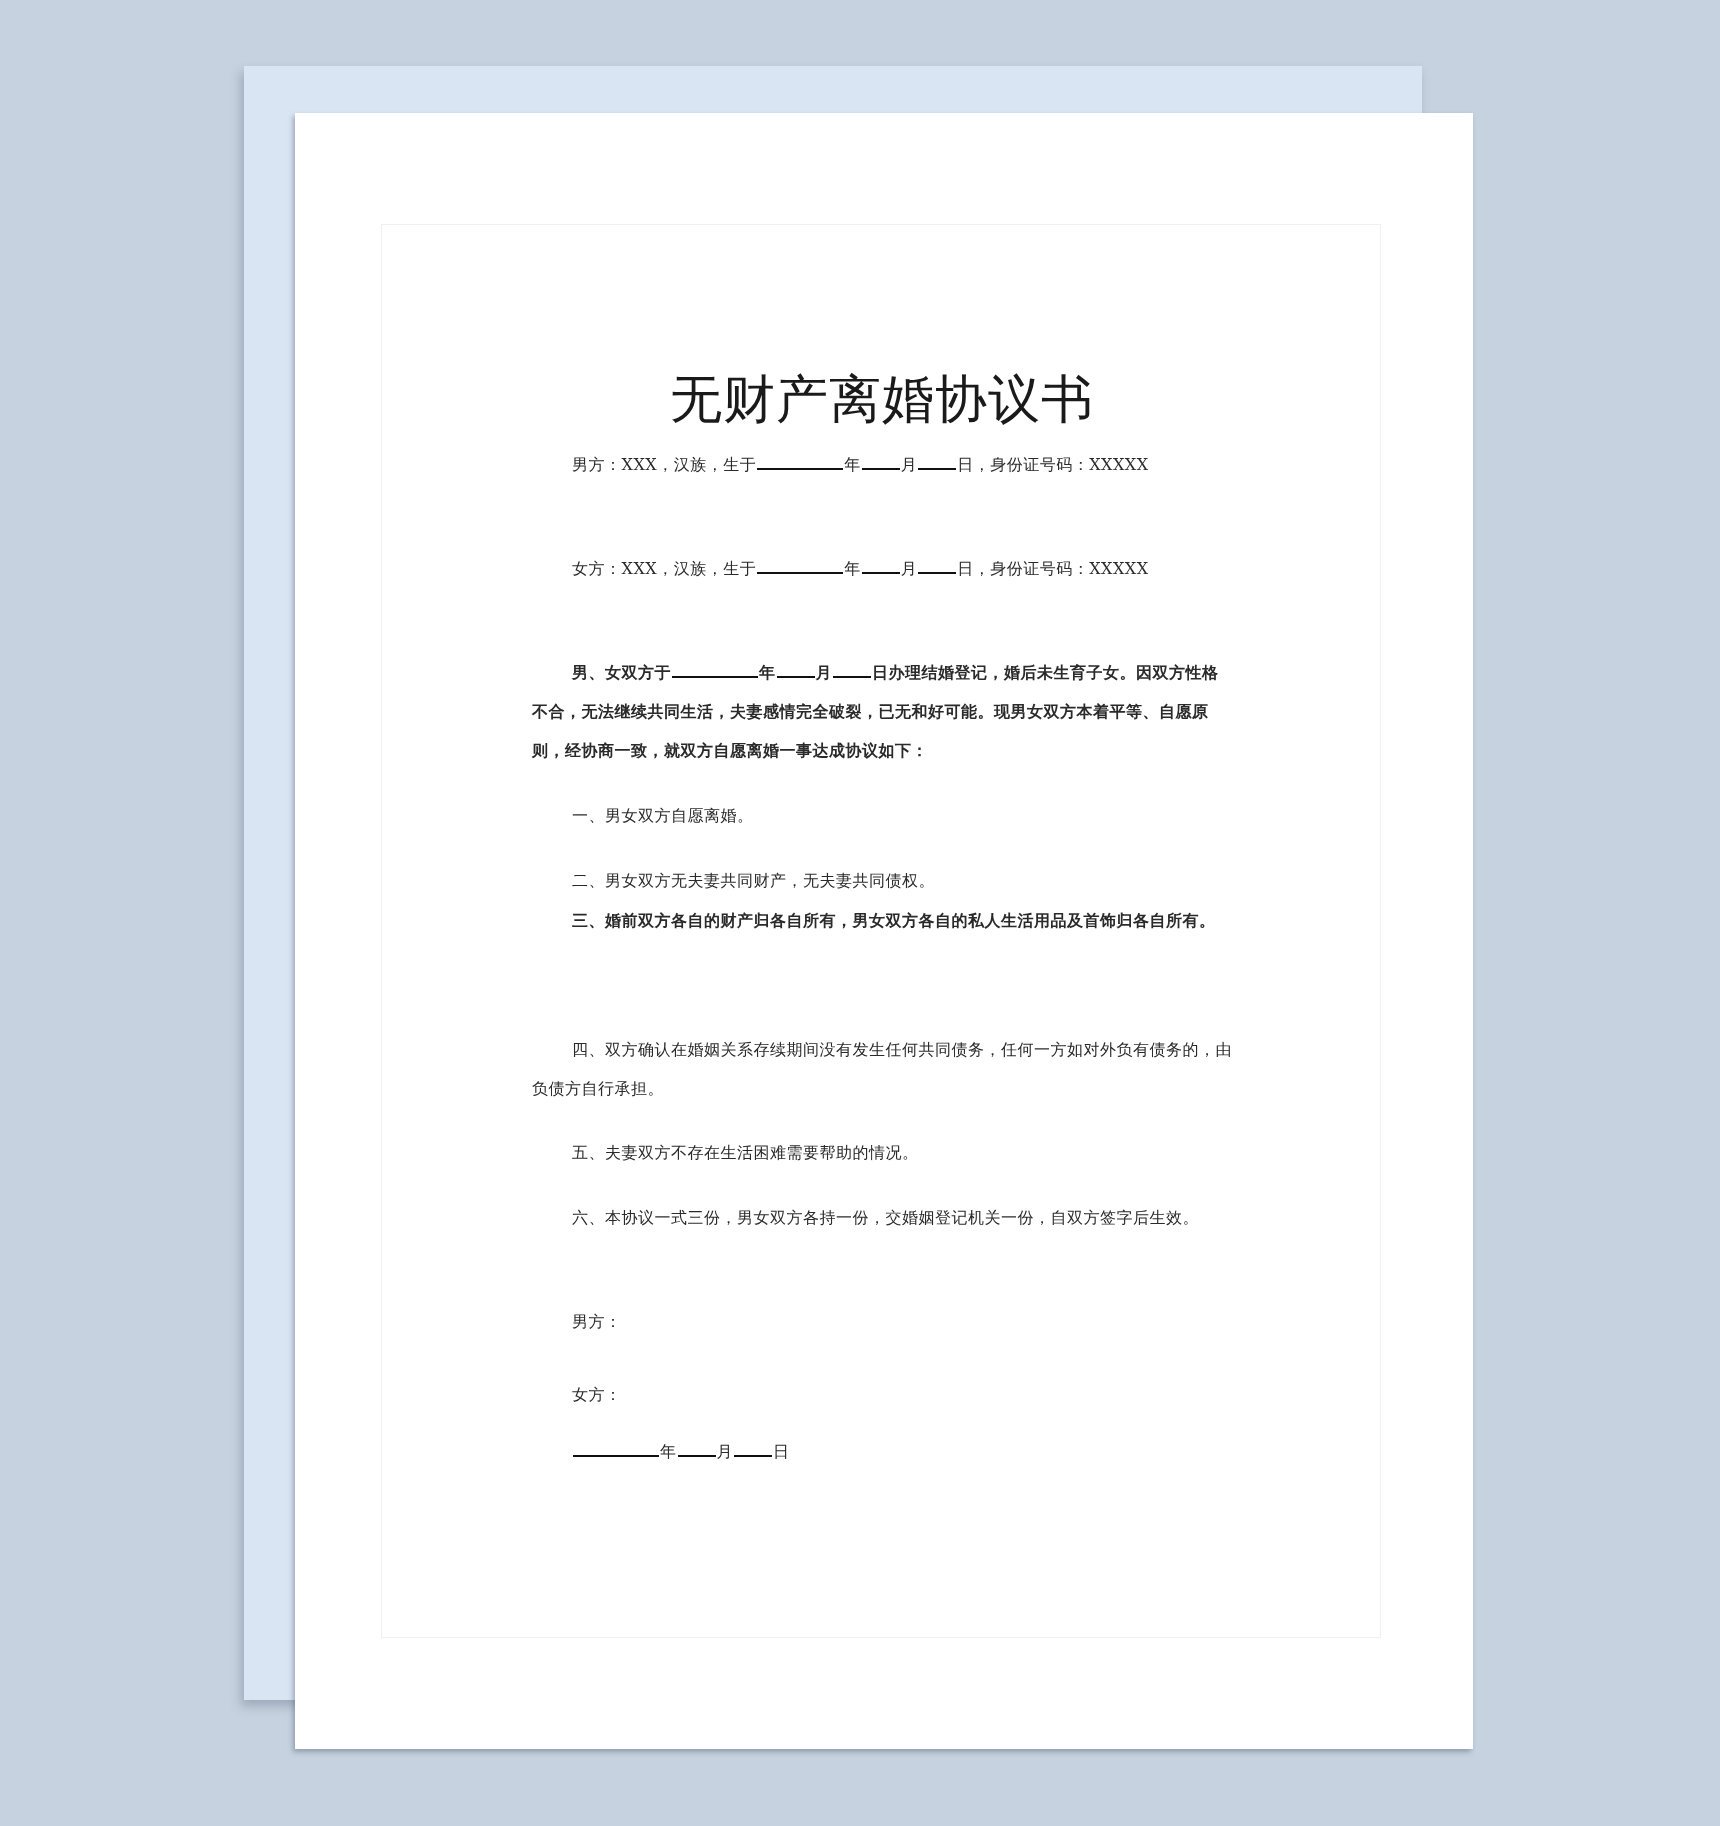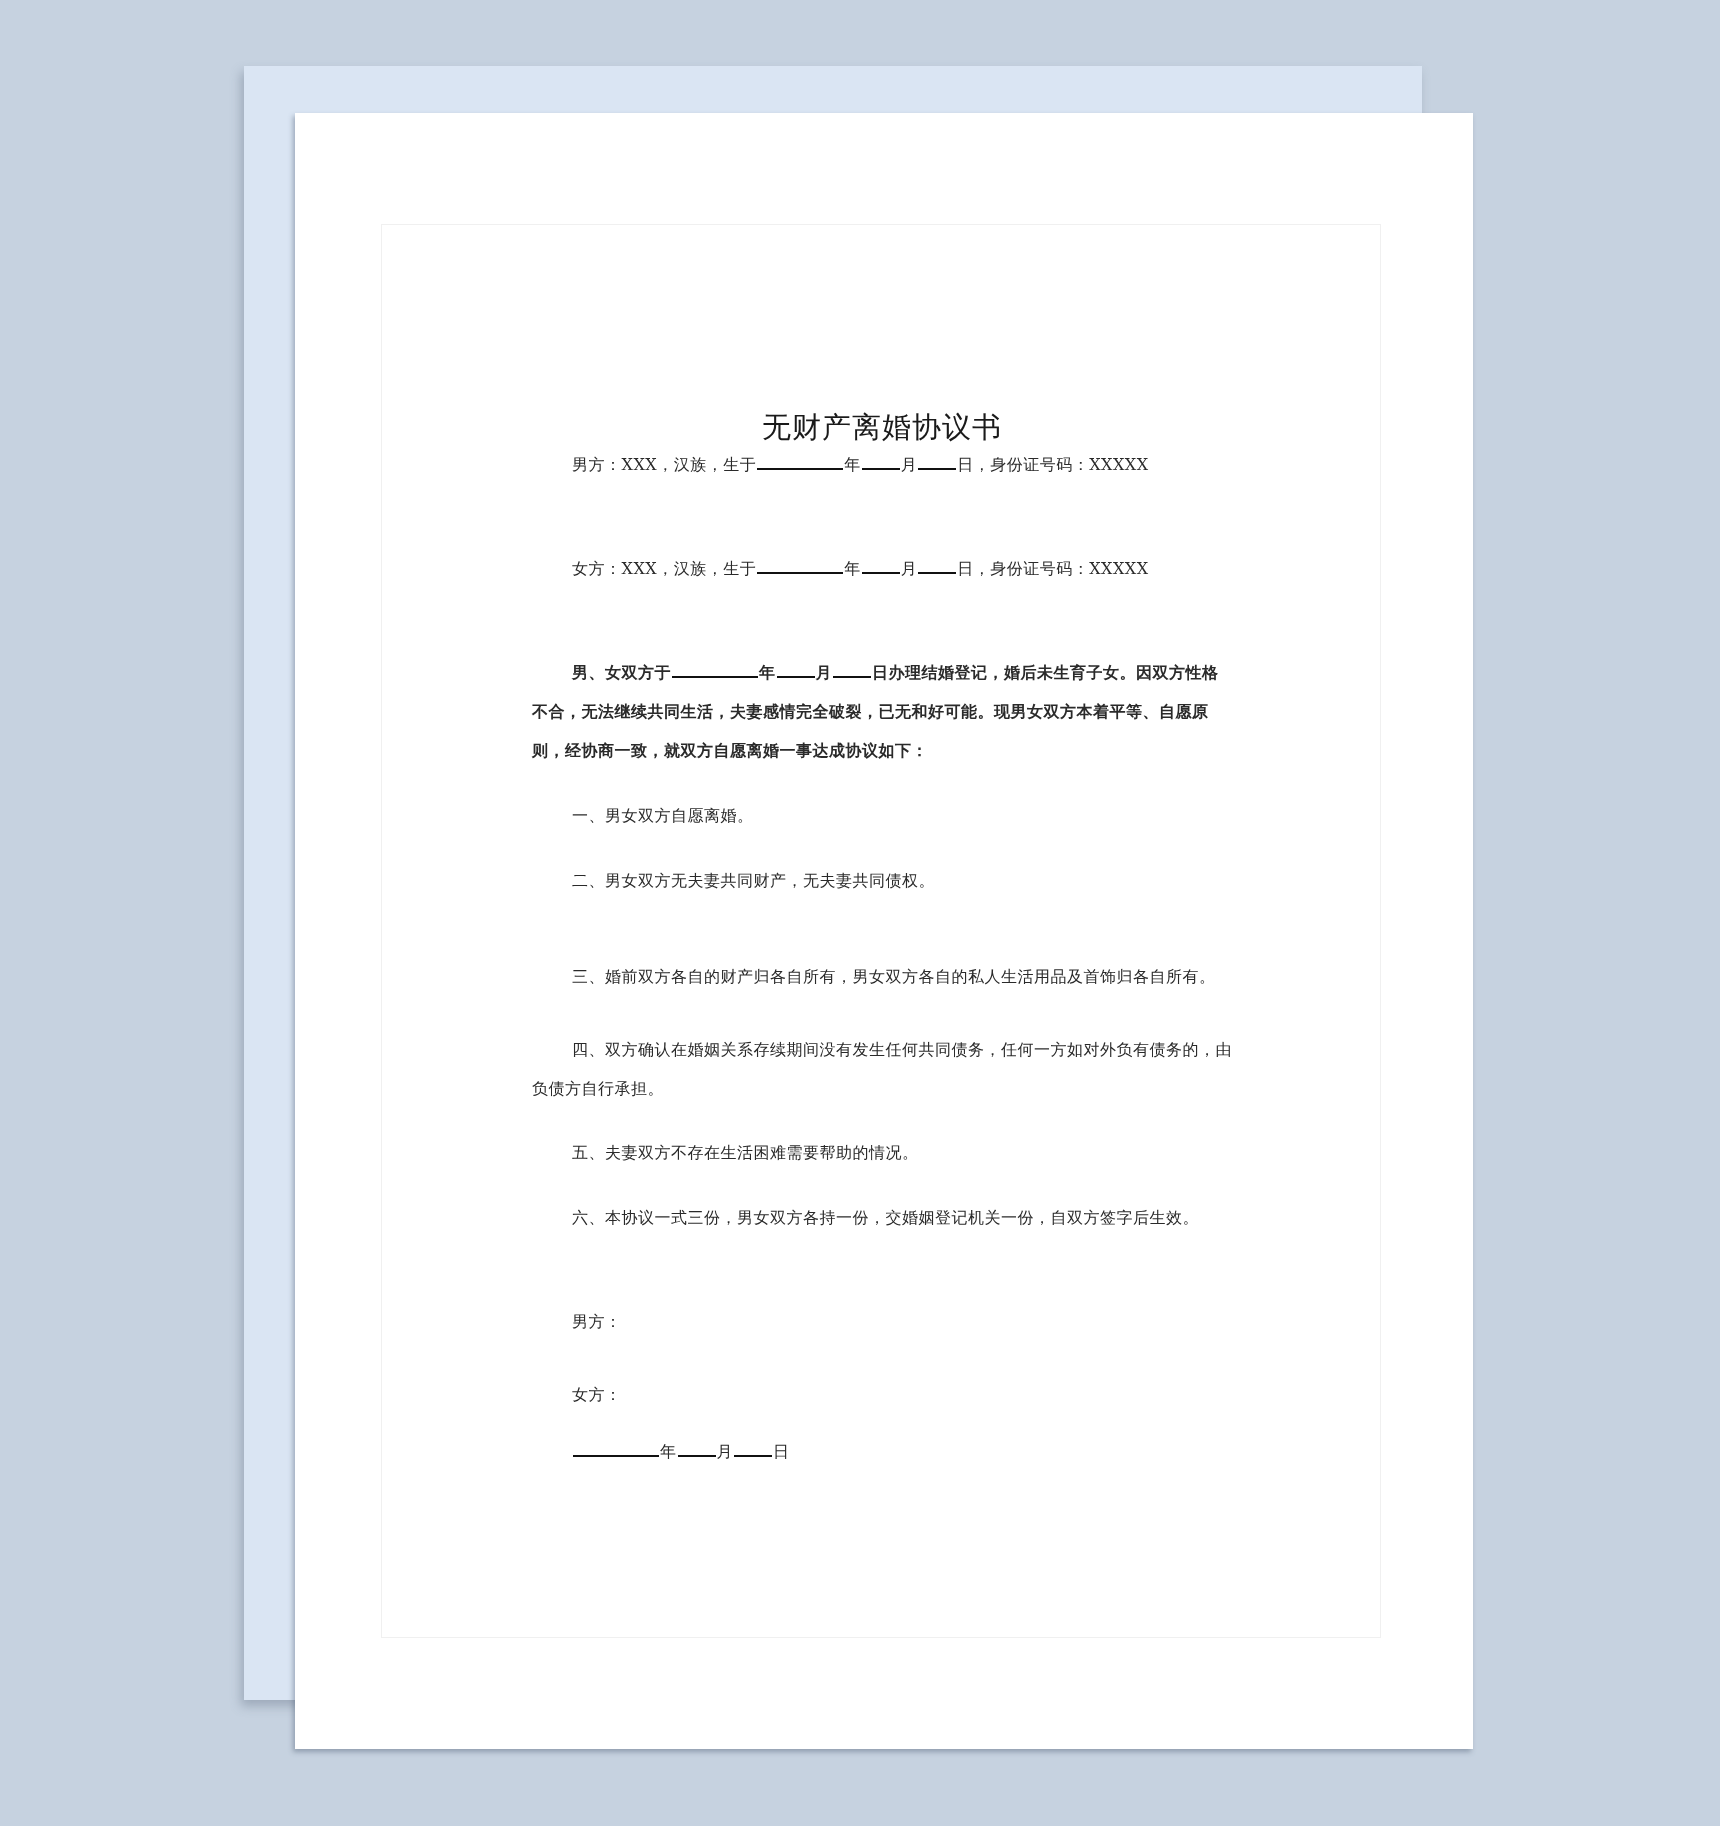--- a/index.html
+++ b/index.html
@@ -48,25 +48,24 @@
       width: 700px;
       color: #1e1e1e;
     }
     .title {
       position: absolute;
       top: 258px;
       left: 0;
       width: 700px;
       text-align: center;
       font-family: "DejaVu Sans", "Liberation Sans", sans-serif;
-      font-size: 29px;
+      font-size: 52px;
       letter-spacing: 1px;
       color: #1a1a1a;
       line-height: 56px;
-      margin-top: 28px;
     }
     .para {
       position: absolute;
       left: 0;
       width: 700px;
       font-size: 16px;
       line-height: 39px;
       text-indent: 40px;
       letter-spacing: 0.5px;
       color: #2a2a2a;
@@ -100,21 +99,21 @@
     <div class="para" style="top:436px;">
       <span>女方：XXX，汉族，生于</span><span class="blank long"></span><span>年</span><span class="blank short"></span><span>月</span><span class="blank short"></span><span>日，身份证号码：XXXXX</span>
     </div>
 
     <div class="para" style="top:540px;font-weight:bold;">
       <span>男、女双方于</span><span class="blank long"></span><span>年</span><span class="blank short"></span><span>月</span><span class="blank short"></span><span>日办理结婚登记，婚后未生育子女。</span><span>因双方性格不合，无法继续共同生活，夫妻感情完全破裂，已无和好可能。现男女双方本着平等、自愿原则，经协商一致，就双方自愿离婚一事达成协议如下：</span>
     </div>
 
     <div class="para" style="top:683px;">一、男女双方自愿离婚。</div>
     <div class="para" style="top:748px;">二、男女双方无夫妻共同财产，无夫妻共同债权。</div>
-    <div class="para" style="top:844px;">三、婚前双方各自的财产归各自所有，男女双方各自的私人生活用品及首饰归各自所有。</div>
+    <div class="para" style="top:788px;font-weight:bold;">三、婚前双方各自的财产归各自所有，男女双方各自的私人生活用品及首饰归各自所有。</div>
     <div class="para" style="top:917px;">四、双方确认在婚姻关系存续期间没有发生任何共同债务，任何一方如对外负有债务的，由负债方自行承担。</div>
     <div class="para" style="top:1020px;">五、夫妻双方不存在生活困难需要帮助的情况。</div>
     <div class="para" style="top:1085px;">六、本协议一式三份，男女双方各持一份，交婚姻登记机关一份，自双方签字后生效。</div>
 
     <div class="para" style="top:1189px;">男方：</div>
     <div class="para" style="top:1262px;">女方：</div>
 
     <div class="para" style="top:1319px;">
       <span class="blank long"></span><span>年</span><span class="blank short"></span><span>月</span><span class="blank short"></span><span>日</span>
     </div>

